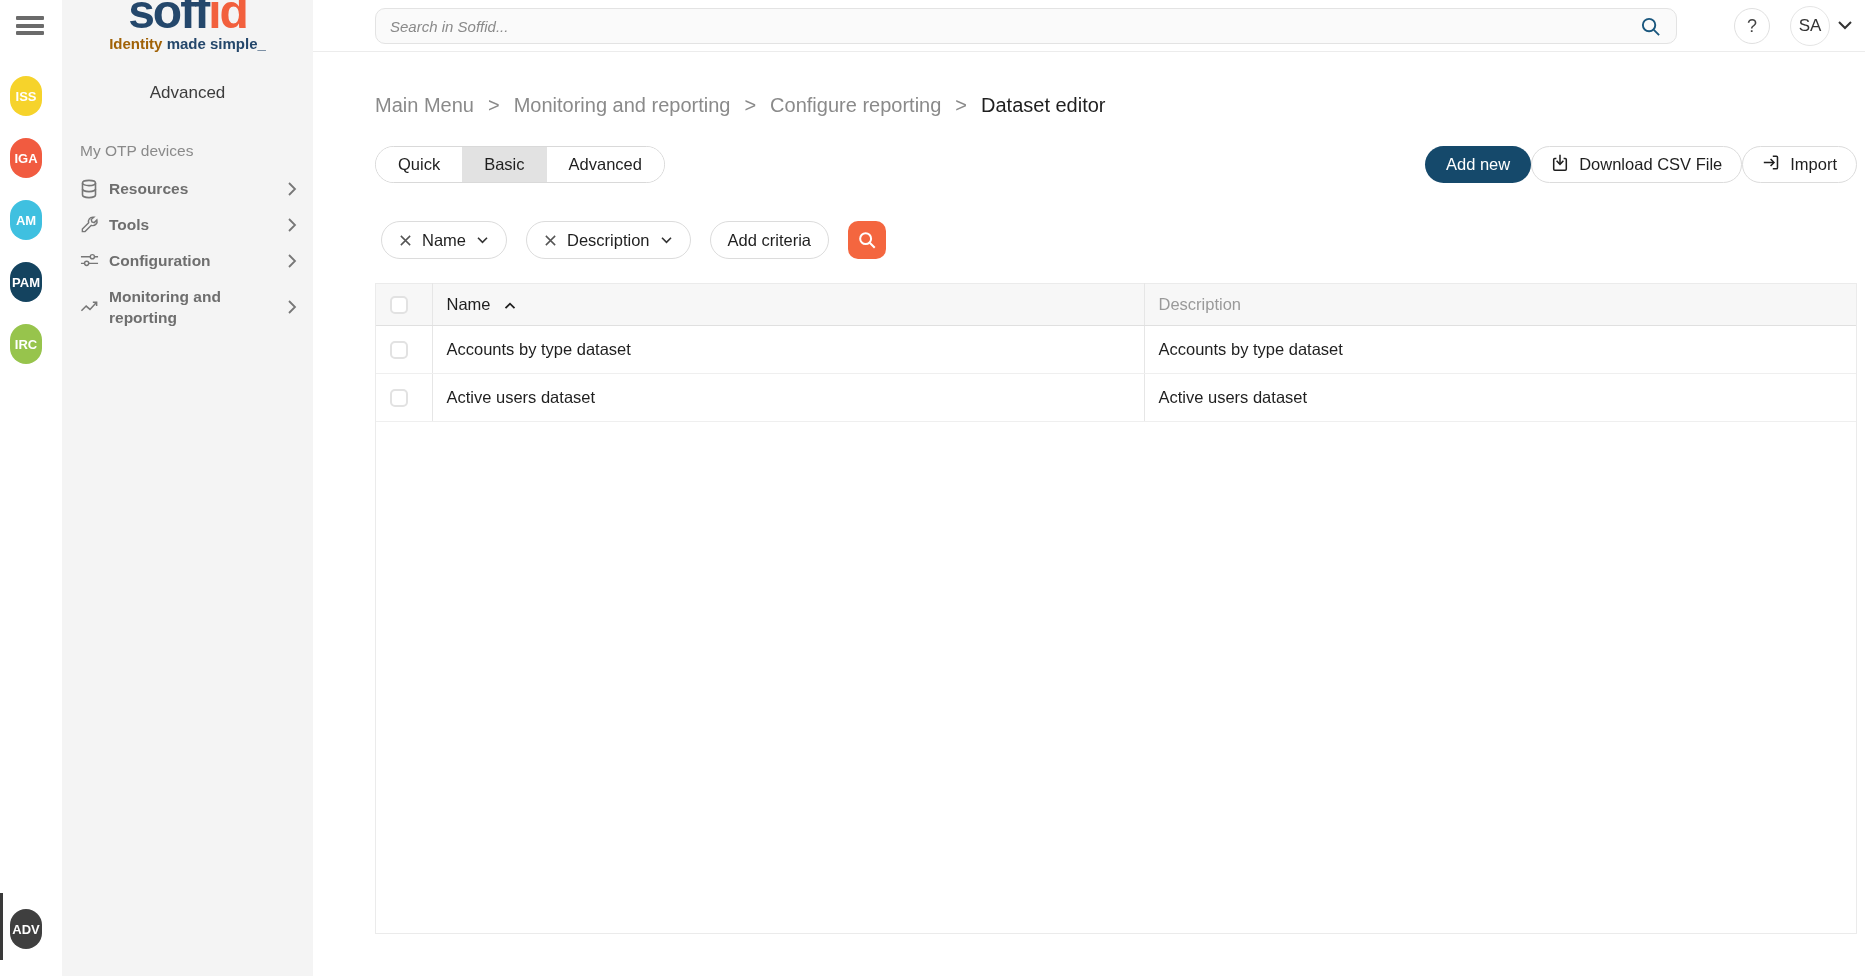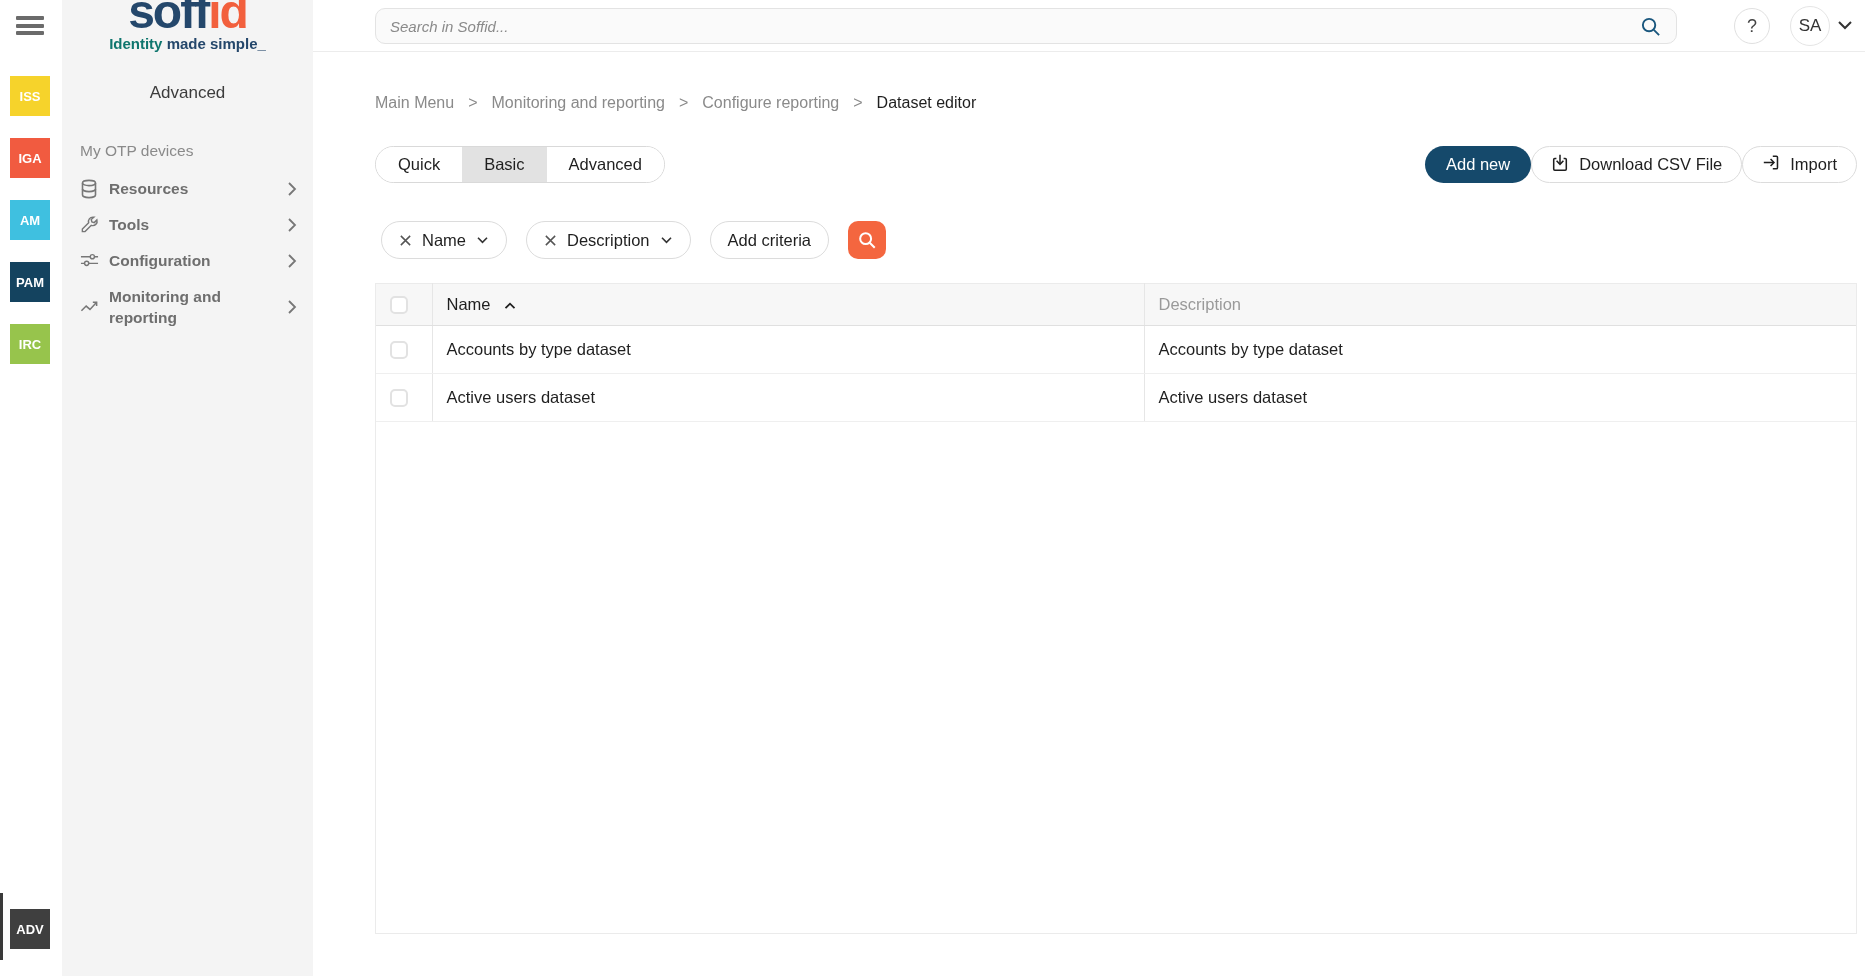--- a/index.html
+++ b/index.html
@@ -5,38 +5,38 @@
   * { box-sizing: border-box; margin: 0; padding: 0; }
   html, body { width: 1865px; height: 976px; overflow: hidden; }
   body { font-family: "Liberation Sans", sans-serif; background: #ffffff; color: #1f1f1f; }
   .app { display: flex; width: 1865px; height: 976px; }
 
   
   .rail { position: relative; width: 62px; height: 100%; background: #ffffff; flex: 0 0 62px; }
   .hamburger { position: absolute; top: 16px; left: 16px; width: 28px; height: 22px; cursor: pointer; }
   .hamburger i { display: block; height: 4px; background: #6b6b6b; border-radius: 1px; margin-bottom: 3.5px; }
   .rail-badges { position: absolute; top: 76px; left: 10px; display: flex; flex-direction: column; gap: 22px; }
-  .badge { width: 40px; height: 40px; border-radius: 0; display: flex; align-items: center; justify-content: center;
+  .badge { width: 32px; height: 40px; border-radius: 16px; display: flex; align-items: center; justify-content: center;
            color: #ffffff; font-weight: bold; font-size: 13px; cursor: pointer; }
   .badge-iss { background: #f6d32b; }
   .badge-iga { background: #f15b40; }
   .badge-am  { background: #3fc0e0; }
   .badge-pam { background: #14435f; }
   .badge-irc { background: #97c44c; }
   .badge-adv { position: absolute; left: 10px; top: 909px; background: #3f3f3f; }
   .rail-scrollbar { position: absolute; left: 0; top: 893px; width: 3px; height: 67px; background: #3a3a3a; }
 
   
   .sidebar { position: relative; width: 251px; flex: 0 0 251px; height: 100%; background: #f4f4f4; }
   .logo { position: absolute; top: -14px; left: 0; right: 0; text-align: center; }
   .logo-word { font-size: 48px; font-weight: bold; letter-spacing: -2px; line-height: 52px; }
   .logo-navy { color: #24476b; }
   .logo-orange { color: #f2603d; }
   .logo-tag { font-size: 15px; font-weight: bold; letter-spacing: 0; margin-top: -3px; }
-  .tag-orange { color: #0f766e; }
+  .tag-orange { color: #a16207; }
   .tag-navy { color: #24476b; }
   .edition { position: absolute; top: 83px; left: 0; right: 0; text-align: center; font-size: 17px; color: #3c3c3c; }
   .nav { position: absolute; top: 140px; left: 0; right: 0; }
   .nav-item { display: flex; align-items: center; padding: 0 12px 0 18px; margin-bottom: 15px;
               cursor: pointer; color: #6e6e6e; font-size: 15.5px; line-height: 21px; }
   .nav-item.plain { color: #8a8a8a; font-weight: normal; margin-bottom: 17px; }
   .nav-item .nav-icon { width: 20px; height: 21px; margin-right: 9px; flex: 0 0 20px; display: flex; align-items: center; }
   .nav-item .nav-label { font-weight: bold; flex: 1 1 auto; padding-right: 6px; }
   .nav-item .nav-chev { flex: 0 0 14px; align-self: center; display: flex; align-items: center; }
   .nav-icon svg, .nav-chev svg { stroke: #777777; }
@@ -52,21 +52,21 @@
   .searchbar input::placeholder { font-style: italic; color: #8a8a8a; }
   .search-glyph { flex: 0 0 22px; display: flex; align-items: center; cursor: pointer; }
   .help-btn { position: absolute; top: 8px; left: 1421px; width: 36px; height: 36px; border: 1px solid #e0e0e0;
               border-radius: 50%; background: #fff; display: flex; align-items: center; justify-content: center;
               font-size: 18px; color: #444; cursor: pointer; }
   .avatar { position: absolute; top: 6px; left: 1477px; width: 40px; height: 40px; border: 1px solid #e5e5e5;
             border-radius: 50%; background: #fff; display: flex; align-items: center; justify-content: center;
             font-size: 17px; color: #333; cursor: pointer; }
   .user-chev { position: absolute; top: 19px; left: 1524px; cursor: pointer; display: flex; }
 
-  .breadcrumb { position: absolute; top: 94px; left: 62px; font-size: 16px; display: flex; gap: 14px; align-items: center; }
+  .breadcrumb { position: absolute; top: 94px; left: 62px; font-size: 20px; display: flex; gap: 14px; align-items: center; }
   .bc-link { color: #8a8a8a; cursor: pointer; }
   .bc-sep { color: #8a8a8a; }
   .bc-current { color: #1f1f1f; }
 
   .toolbar-row { position: absolute; top: 146px; left: 62px; right: 8px; height: 37px; display: flex; }
   .tab-group { display: flex; height: 37px; border: 1px solid #d9d9d9; border-radius: 18.5px; overflow: hidden; background: #fff; }
   .tab { border: none; background: #ffffff; font-family: "Liberation Sans", sans-serif; font-size: 16.5px; color: #1f1f1f;
          padding: 0 22px; cursor: pointer; }
   .tab.active { background: #e2e2e2; }
   .action-buttons { margin-left: auto; display: flex; align-items: center; }

